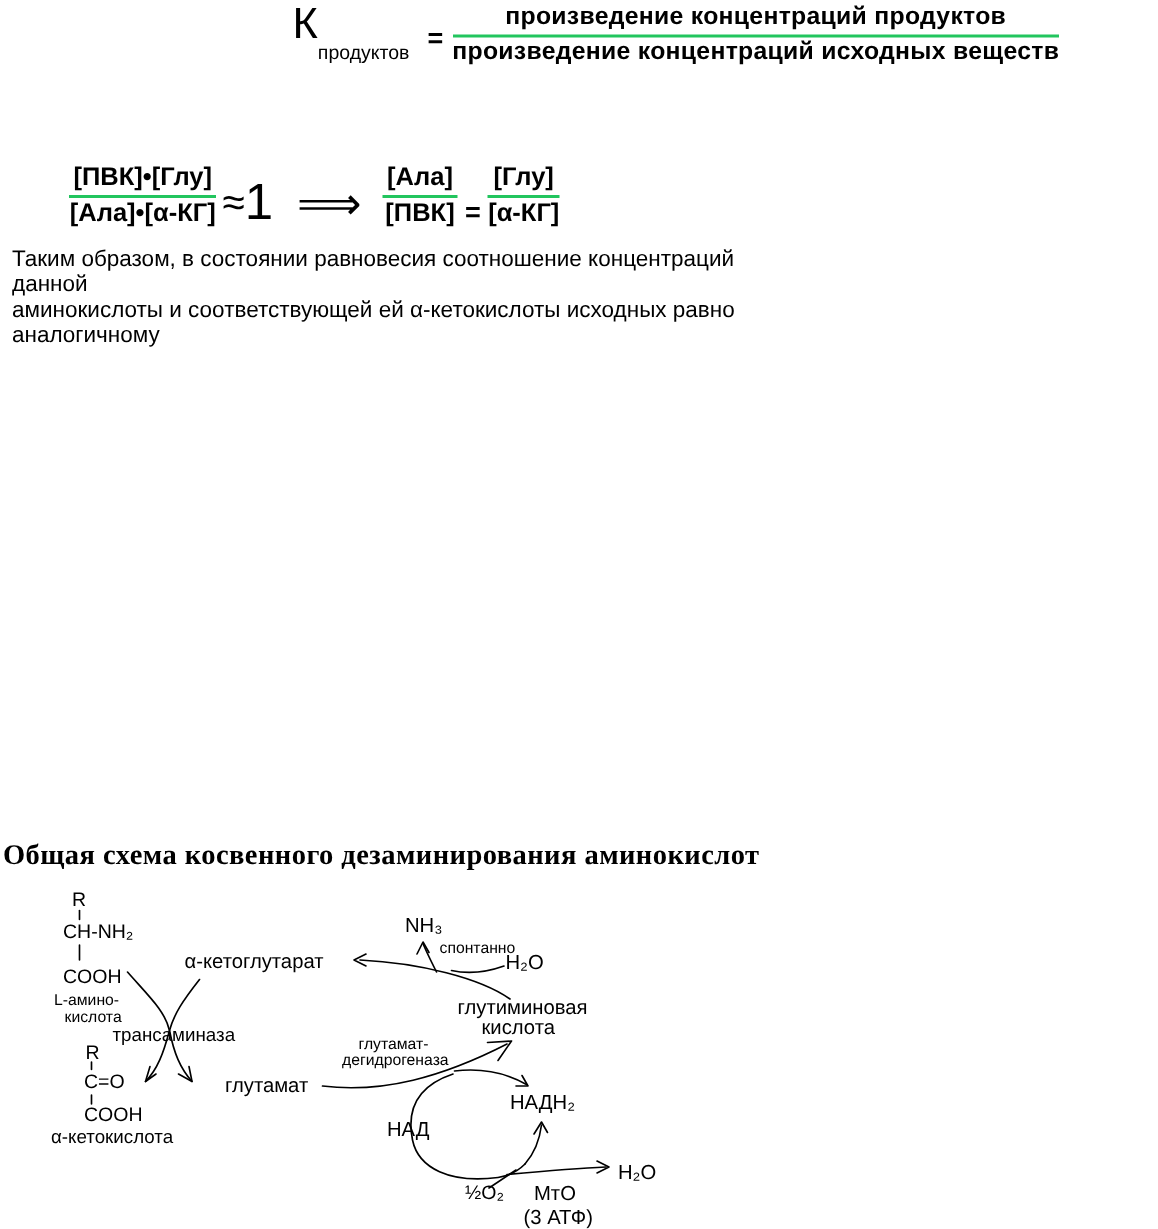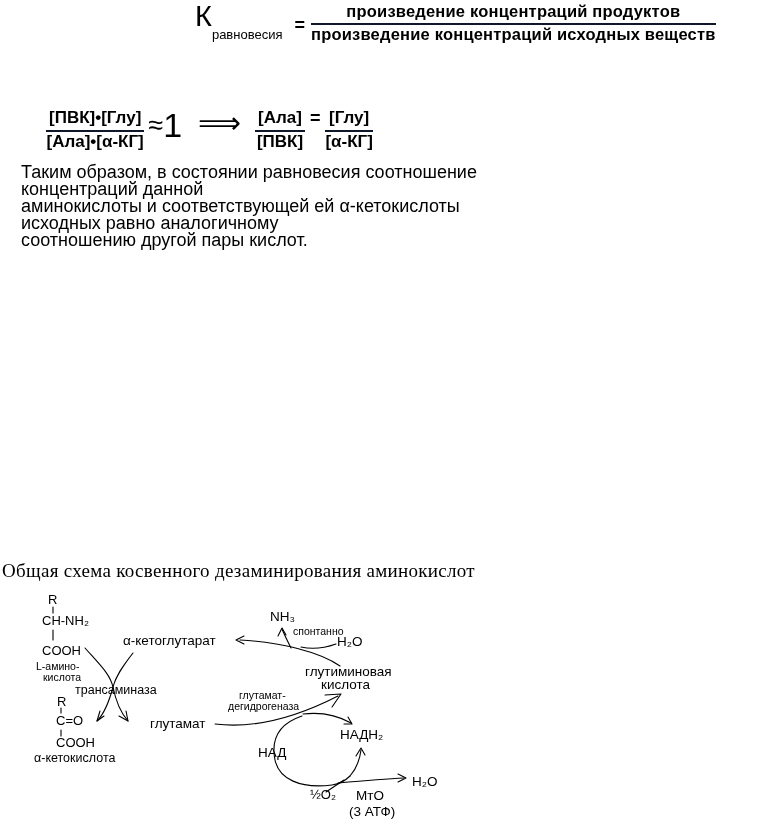--- a/index.html
+++ b/index.html
@@ -2,64 +2,64 @@
 <html><head>
 <meta charset="utf-8">
 <style>
   html,body{margin:0;padding:0;}
   body{
     width:772px;height:819px;background:#ffffff;color:#000;
     font-family:"Liberation Sans",sans-serif;position:relative;overflow:hidden;
   }
   
   .frac{display:inline-block;text-align:center;vertical-align:middle;}
-  .fnum{display:block;border-bottom:2px solid #0f172a;padding:0 3px 2px 3px;white-space:nowrap;}
+  .fnum{display:block;border-bottom:2px solid #22c55e;padding:0 3px 2px 3px;white-space:nowrap;}
   .fden{display:block;padding-top:0;white-space:nowrap;}
 
   
   #eq1{position:absolute;left:195px;top:2px;display:flex;align-items:flex-start;}
   #eq1 .k-sym{font-size:29px;line-height:1;}
   #eq1 .k-sub{font-size:13px;margin-top:25px;}
   #eq1 .eq-sign{font-size:18px;font-weight:bold;margin:13px 6px 0 12px;}
   #eq1 .frac{font-weight:bold;font-size:16.5px;letter-spacing:0.2px;}
 
   
-  #eq2{position:absolute;left:46px;top:108px;display:flex;align-items:flex-start;
+  #eq2{position:absolute;left:46px;top:108px;display:flex;align-items:flex-end;
        font-weight:bold;font-size:17px;}
   #eq2 .approx{font-size:27px;font-weight:normal;line-height:1;}
   #eq2 .one{font-size:34px;font-weight:normal;line-height:1;}
   #eq2 .imp{font-size:30px;font-weight:normal;line-height:1;
             font-family:"DejaVu Sans",sans-serif;margin:0 14px 0 16px;}
   #eq2 .mid-eq{font-size:18px;margin:0 5px;}
   .approx-group{display:flex;align-items:center;margin-left:4px;}
 
   
-  #para{position:absolute;left:21px;top:164px;width:500px;
-        font-size:18px;line-height:17px;}
+  #para{position:absolute;left:8px;top:164px;width:500px;
+        font-size:15px;line-height:17px;}
 
   
   #dtitle{position:absolute;left:2px;top:560px;margin:0;
-          font-family:"Liberation Serif",serif;font-size:19px;font-weight:normal;
+          font-family:"Liberation Serif",serif;font-size:19px;font-weight:bold;
           letter-spacing:0.3px;}
 
   
   #diagram{position:absolute;left:0;top:580px;}
   svg text{font-family:"Liberation Sans",sans-serif;fill:#000;}
   svg .stroke{stroke:#000;fill:none;stroke-width:1.1;stroke-linecap:round;stroke-linejoin:round;}
   .t13{font-size:13px;}
   .t135{font-size:13.5px;}
   .t125{font-size:12.5px;}
   .t105{font-size:10.5px;}
 </style>
 </head>
 <body>
 
 <div id="eq1">
   <span class="k-sym">К</span>
-  <span class="k-sub">равновесия</span>
+  <span class="k-sub">продуктов</span>
   <span class="eq-sign">=</span>
   <span class="frac">
     <span class="fnum">произведение концентраций продуктов</span>
     <span class="fden">произведение концентраций исходных веществ</span>
   </span>
 </div>
 
 <div id="eq2">
   <span class="frac">
     <span class="fnum">[ПВК]•[Глу]</span>
@@ -77,21 +77,20 @@
   <span class="mid-eq">=</span>
   <span class="frac">
     <span class="fnum">[Глу]</span>
     <span class="fden">[α-КГ]</span>
   </span>
 </div>
 
 <div id="para">
   <div>Таким образом, в состоянии равновесия соотношение концентраций данной</div>
   <div>аминокислоты и соответствующей ей α-кетокислоты исходных равно аналогичному</div>
-  <div>соотношению другой пары кислот.</div>
 </div>
 
 <h2 id="dtitle">Общая схема косвенного дезаминирования аминокислот</h2>
 
 <div id="diagram">
 <svg width="500" height="240" viewBox="0 0 500 240">
 
   <text x="48" y="24" class="t13">R</text>
   <line class="stroke" x1="53" y1="27" x2="53" y2="33"></line>
   <text x="42" y="45" class="t13">CH-NH₂</text>

